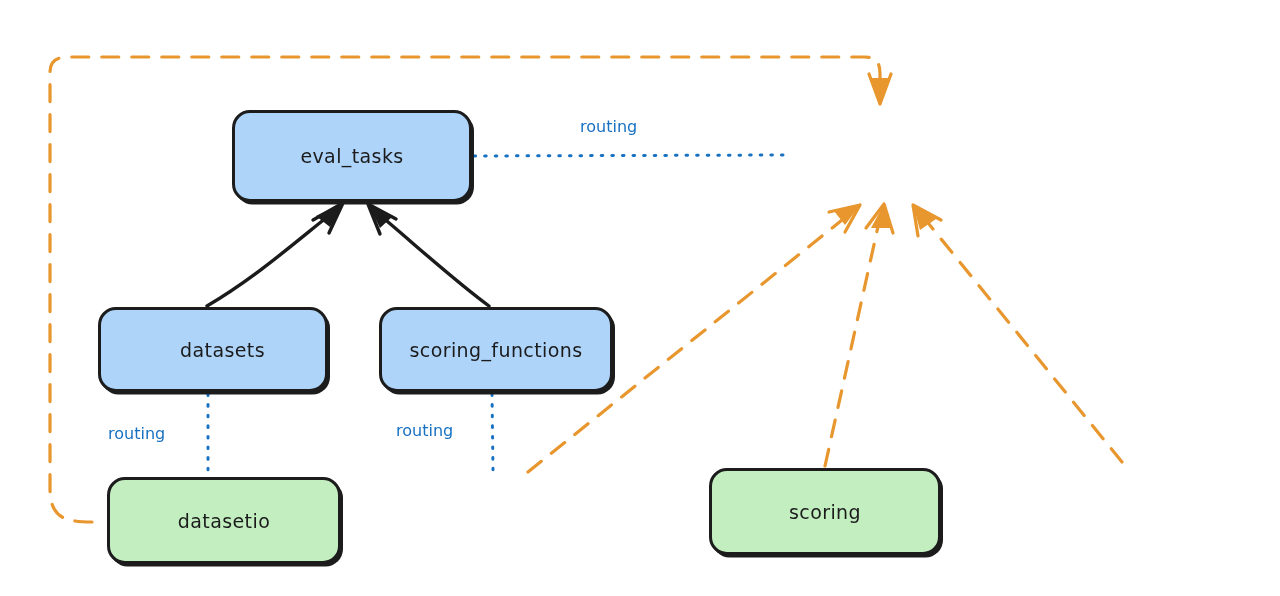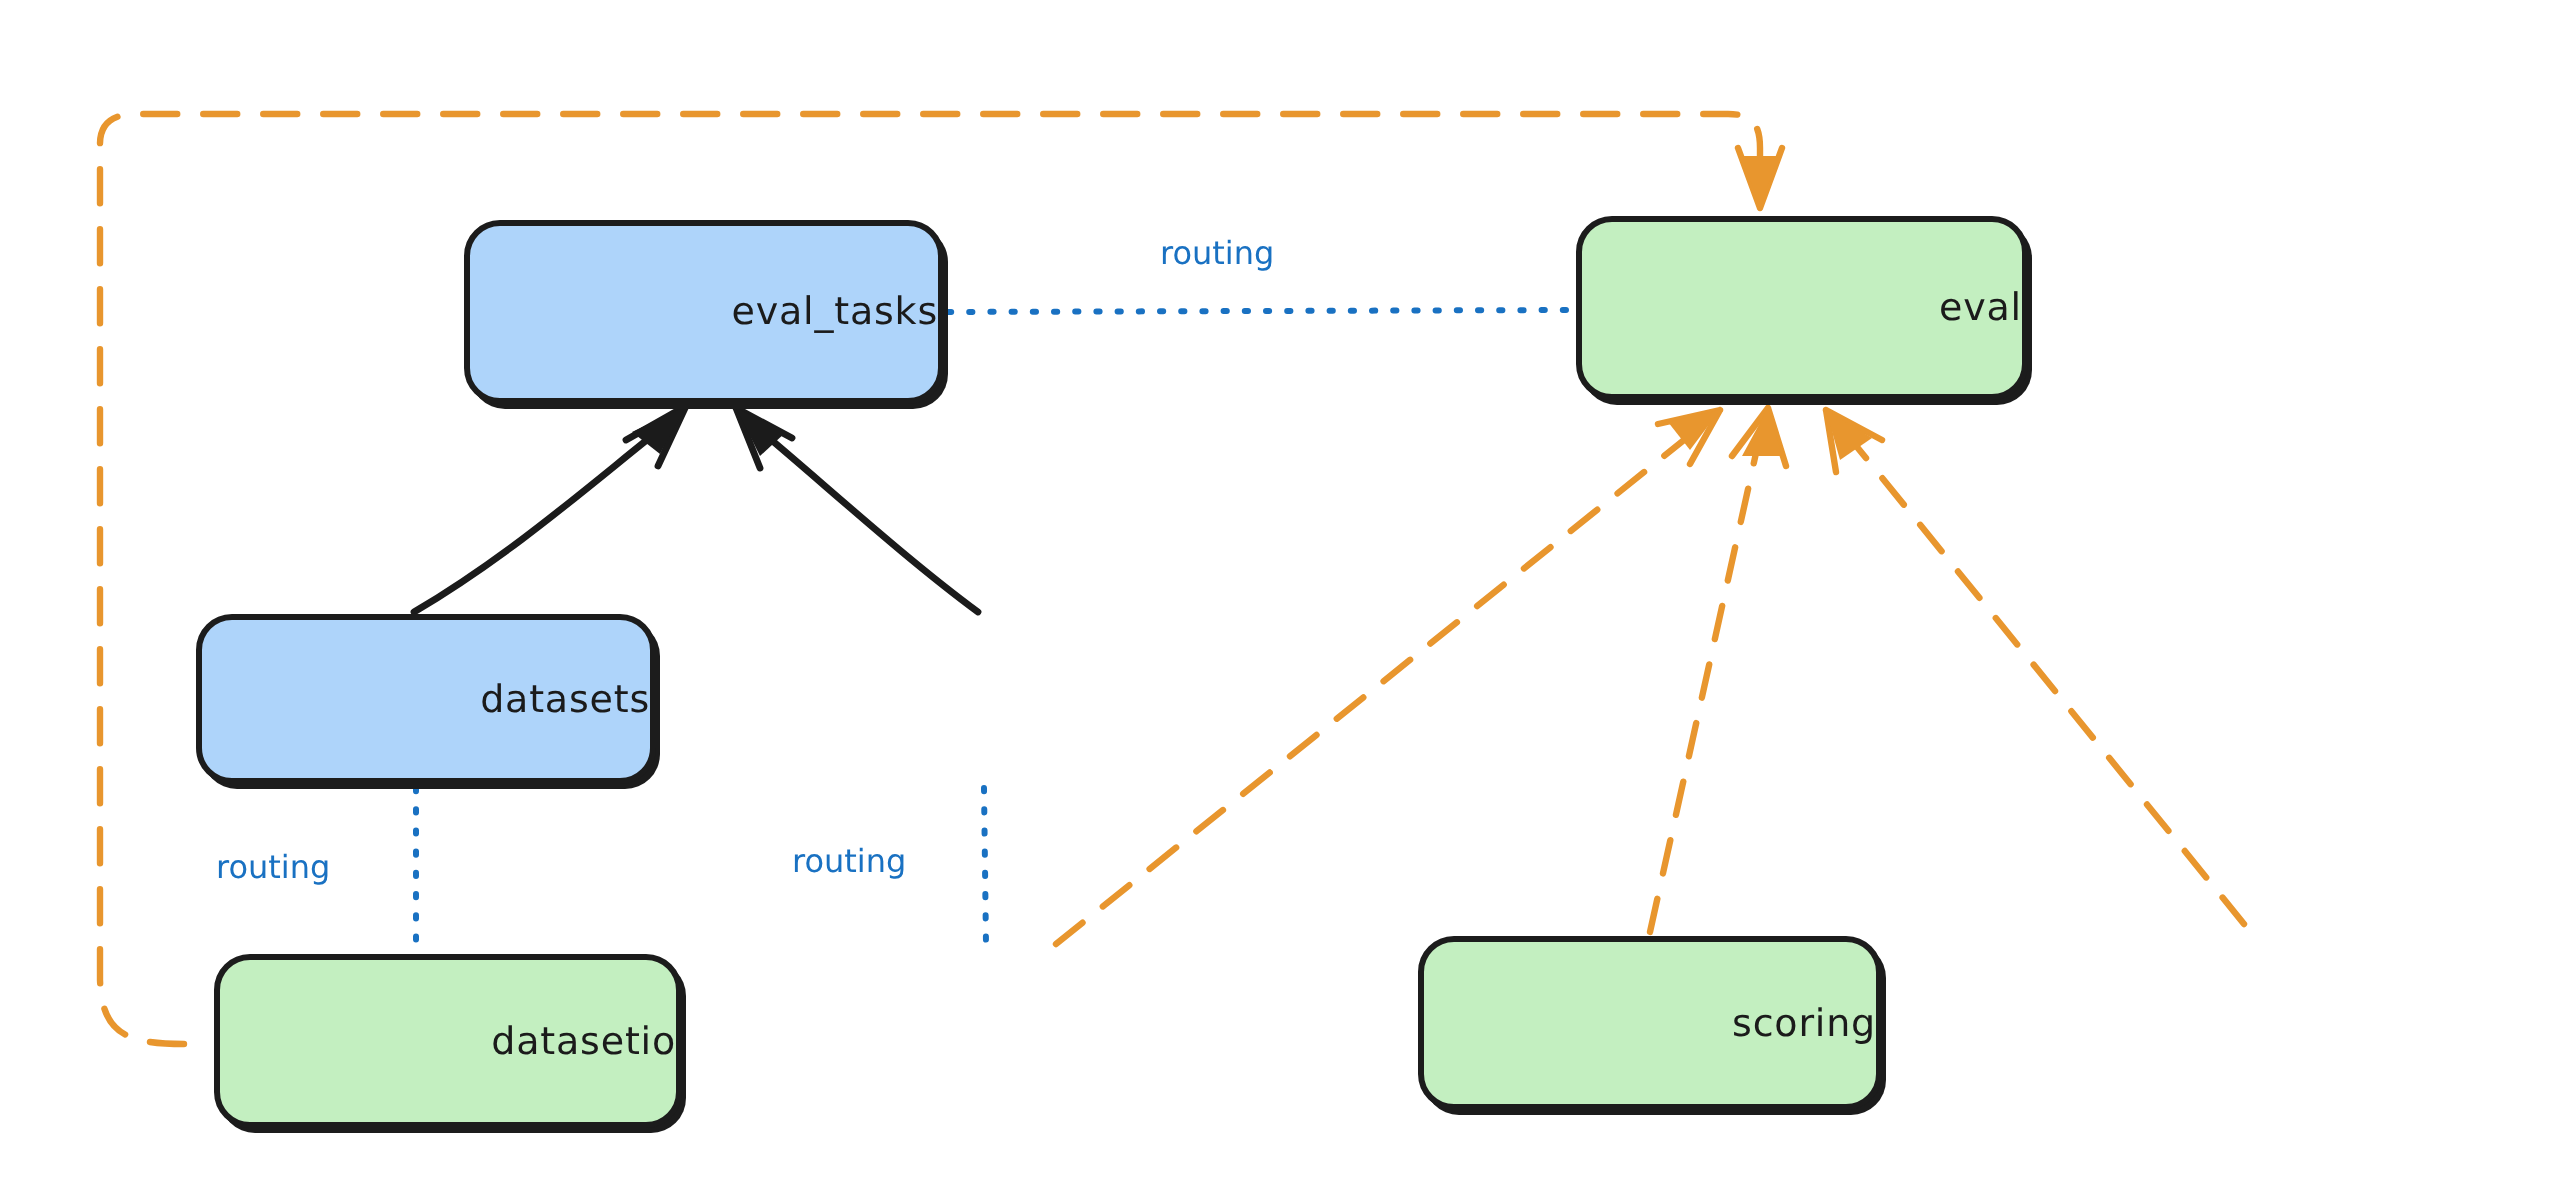--- a/index.html
+++ b/index.html
@@ -26,21 +26,21 @@
     top: 0;
     width: 1280px;
     height: 596px;
     pointer-events: none;
   }
   .node {
     position: absolute;
     box-sizing: border-box;
     display: flex;
     align-items: center;
-    justify-content: flex-end;
+    justify-content: center;
     border: 3px solid #1c1c1c;
     border-radius: 18px;
     box-shadow: 2.5px 3px 0 -0.5px #1c1c1c;
   }
   .node.blue  { background: #aed4fa; }
   .node.green { background: #c3efc0; }
   .node-label {
     font-family: "DejaVu Sans", sans-serif;
     font-size: 19px;
     letter-spacing: 0.4px;
@@ -111,28 +111,28 @@
       <path d="M 1122 462 L 920 213" fill="none" stroke="#e8962e" stroke-width="3.2" stroke-linecap="round" stroke-dasharray="17 13"></path>
       <path d="M 913 205 L 918 236 M 913 205 L 941 220" fill="none" stroke="#e8962e" stroke-width="3.2" stroke-linecap="round"></path>
       <path d="M 913 205 L 920 230 L 936 219 Z" fill="#e8962e"></path>
     </g>
   </svg>
 
   <div class="node blue" style="left:232px; top:110px; width:240px; height:92px;">
     <span class="node-label">eval_tasks</span>
   </div>
 
-  <div class="node green" style="left:788px; top:108px; width:226px; height:92px;">
-    <span class="node-label">eval</span>
-  </div>
 
   <div class="node blue" style="left:98px; top:307px; width:230px; height:85px;padding-left:19px;">
     <span class="node-label">datasets</span>
   </div>
 
+  <div class="node blue" style="left:379px; top:307px; width:234px; height:85px;">
+    <span class="node-label">scoring_functions</span>
+  </div>
 
   <div class="node green" style="left:95px; top:477px; width:234px; height:87px;margin-left:12px;">
     <span class="node-label">datasetio</span>
   </div>
 
 
   <div class="node green" style="left:709px; top:468px; width:232px; height:87px;">
     <span class="node-label">scoring</span>
   </div>
 

